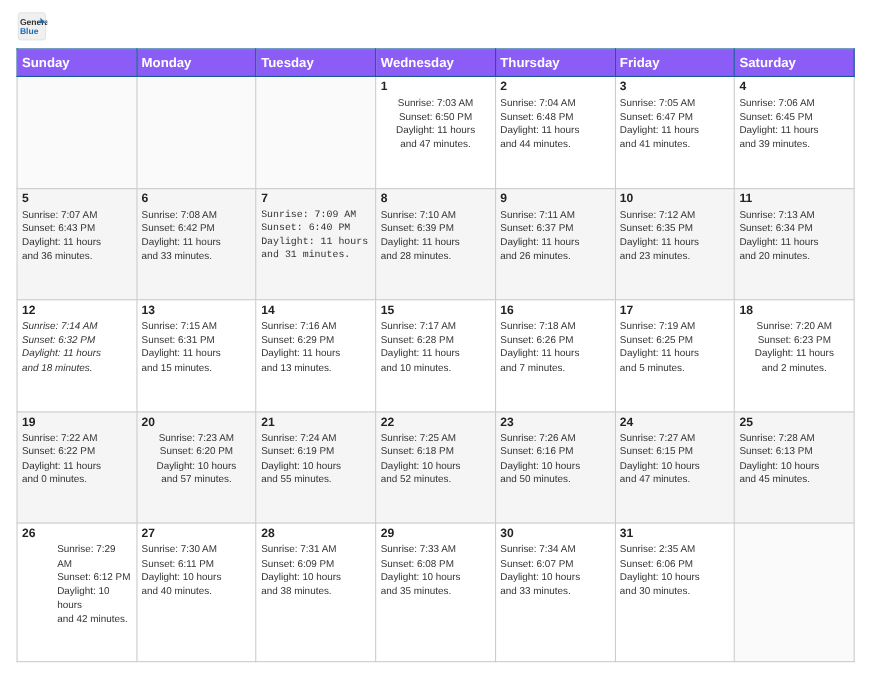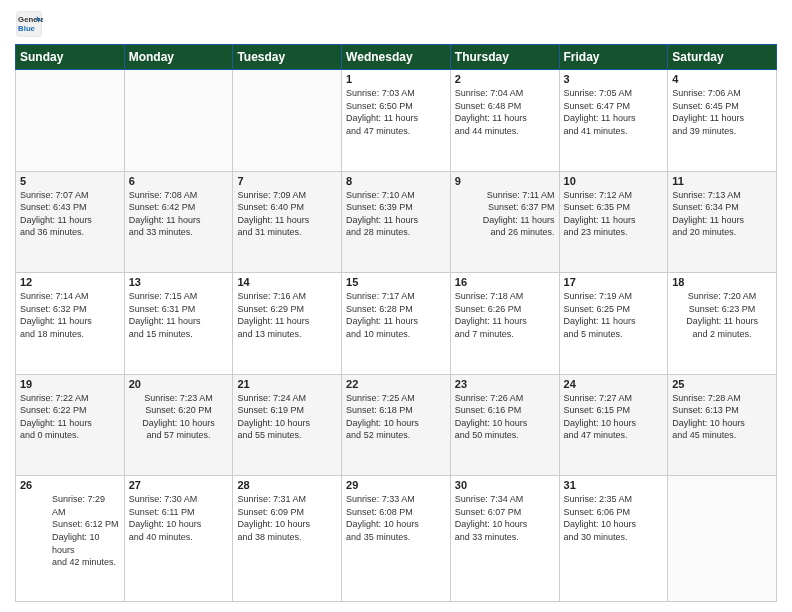--- a/index.html
+++ b/index.html
@@ -45,21 +45,21 @@
       color: #444;
     }
     .calendar {
       flex: 1;
       border: 1px solid #ccc;
       border-collapse: collapse;
       width: 100%;
       table-layout: fixed;
     }
     .calendar th {
-      background: #14532d;
+      background: #8b5cf6;
       color: #fff;
       font-size: 12px;
       font-weight: bold;
       padding: 5px 4px;
       text-align: left;
       border: 1px solid #1a5a9a;
     }
     .calendar td {
       border: 1px solid #ccc;
       vertical-align: top;
@@ -117,21 +117,21 @@
           <th>Saturday</th>
         </tr>
     </thead>
     <tbody id="calendar-body">
     <tr>
           <td class="empty"></td>
           <td class="empty"></td>
           <td class="empty"></td>
           <td>
             <span class="day-num">1</span>
-            <div class="day-info" style="white-space: pre-line;">Sunrise: 7:03 AM
+            <div class="day-info" style="white-space: pre-line; text-align: center;">Sunrise: 7:03 AM
 Sunset: 6:50 PM
 Daylight: 11 hours
 and 47 minutes.</div>
           </td>
           <td>
             <span class="day-num">2</span>
             <div class="day-info" style="white-space: pre-line;">Sunrise: 7:04 AM
 Sunset: 6:48 PM
 Daylight: 11 hours
 and 44 minutes.</div>
@@ -161,35 +161,35 @@
           </td>
           <td>
             <span class="day-num">6</span>
             <div class="day-info" style="white-space: pre-line;">Sunrise: 7:08 AM
 Sunset: 6:42 PM
 Daylight: 11 hours
 and 33 minutes.</div>
           </td>
           <td>
             <span class="day-num">7</span>
-            <div class="day-info" style="white-space: pre-line;">Sunrise: 7:09 AM
+            <div class="day-info" style="white-space: pre-line; font-family: Liberation Mono, monospace;">Sunrise: 7:09 AM
 Sunset: 6:40 PM
 Daylight: 11 hours
 and 31 minutes.</div>
           </td>
           <td>
             <span class="day-num">8</span>
             <div class="day-info" style="white-space: pre-line;">Sunrise: 7:10 AM
 Sunset: 6:39 PM
 Daylight: 11 hours
 and 28 minutes.</div>
           </td>
           <td>
             <span class="day-num">9</span>
-            <div class="day-info" style="white-space: pre-line; text-align: right;">Sunrise: 7:11 AM
+            <div class="day-info" style="white-space: pre-line;">Sunrise: 7:11 AM
 Sunset: 6:37 PM
 Daylight: 11 hours
 and 26 minutes.</div>
           </td>
           <td>
             <span class="day-num">10</span>
             <div class="day-info" style="white-space: pre-line;">Sunrise: 7:12 AM
 Sunset: 6:35 PM
 Daylight: 11 hours
 and 23 minutes.</div>
@@ -198,21 +198,21 @@
             <span class="day-num">11</span>
             <div class="day-info" style="white-space: pre-line;">Sunrise: 7:13 AM
 Sunset: 6:34 PM
 Daylight: 11 hours
 and 20 minutes.</div>
           </td>
         </tr>
         <tr>
           <td>
             <span class="day-num">12</span>
-            <div class="day-info" style="white-space: pre-line;">Sunrise: 7:14 AM
+            <div class="day-info" style="white-space: pre-line; font-style: italic;">Sunrise: 7:14 AM
 Sunset: 6:32 PM
 Daylight: 11 hours
 and 18 minutes.</div>
           </td>
           <td>
             <span class="day-num">13</span>
             <div class="day-info" style="white-space: pre-line;">Sunrise: 7:15 AM
 Sunset: 6:31 PM
 Daylight: 11 hours
 and 15 minutes.</div>

